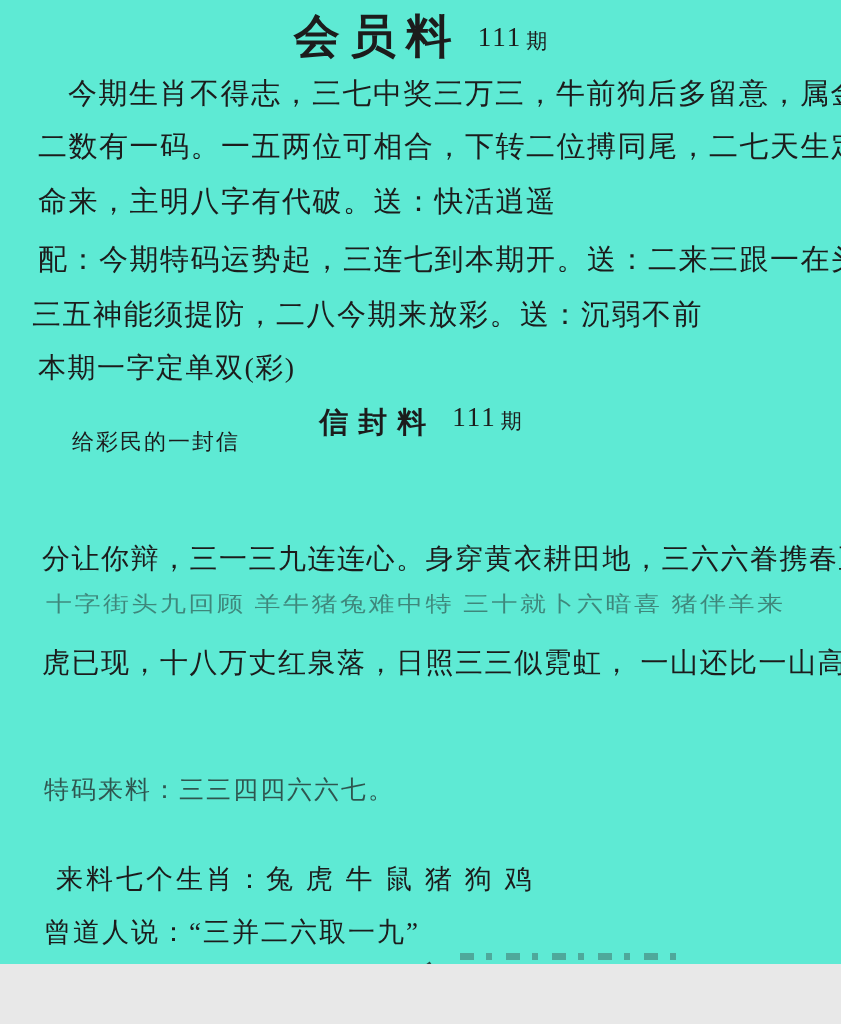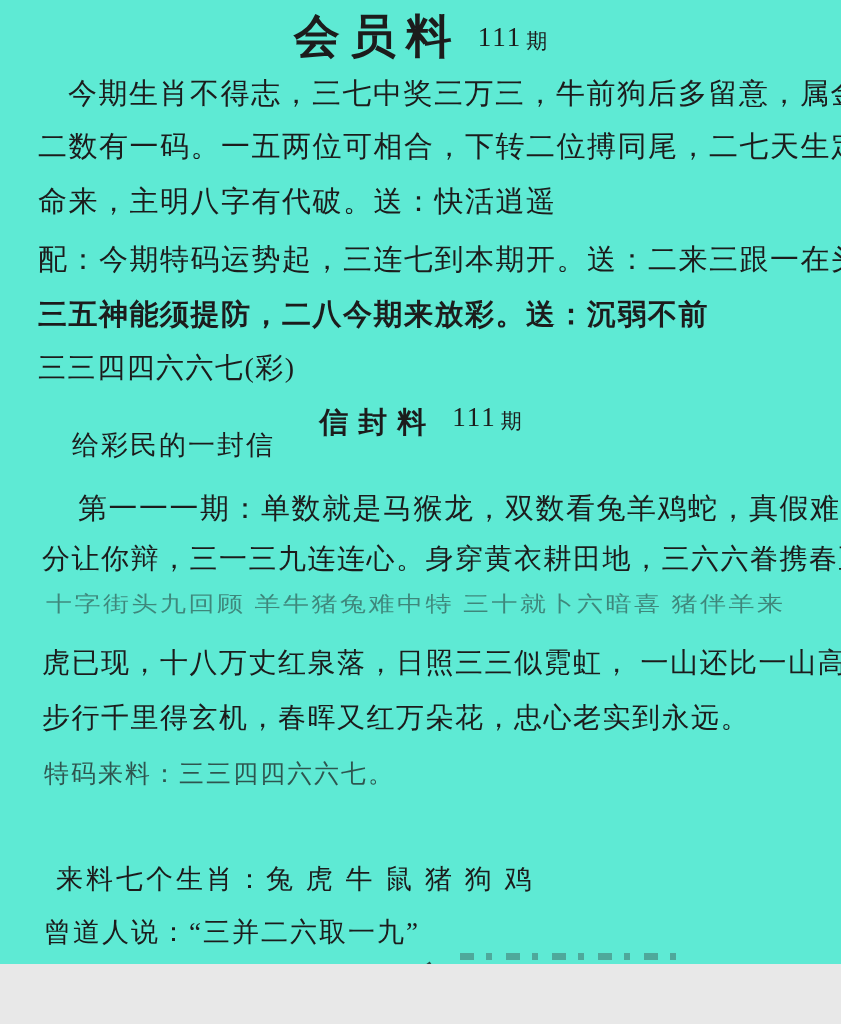--- a/index.html
+++ b/index.html
@@ -51,34 +51,34 @@
   .body-line {
     font-size: 29px;
     letter-spacing: 1.5px;
   }
   .small-line {
     font-size: 25px;
     letter-spacing: 2px;
   }
 
   .side-note {
-    font-size: 27px;
+    font-size: 22px;
     letter-spacing: 2px;
     font-family: Liberation Mono, monospace;
   }
 
   .faded-cropped {
     opacity: 0.48;
     font-size: 26px;
     letter-spacing: 2.5px;
     transform: scaleY(0.82);
     transform-origin: top left;
     filter: blur(0.3px);
   }
-  .light { opacity: 0.72; }
+  .light { opacity: 0.72; margin-top: 16px; }
   .lighter { opacity: 0.62; }
 
   .footer-text {
     font-size: 34px;
     font-weight: 600;
     letter-spacing: 6px;
     opacity: 0.78;
     filter: blur(0.3px);
     font-style: italic;
   }
@@ -103,34 +103,32 @@
 <div class="page">
 
   <div class="header-row" style="top: 6px;">
     <span class="big-title">会员料</span><span class="issue-number">111</span><span class="issue-unit">期</span>
   </div>
 
   <div class="abs body-line" style="left: 68px; top: 74px;">今期生肖不得志，三七中奖三万三，牛前狗后多留意，属金</div>
   <div class="abs body-line" style="left: 38px; top: 127px;">二数有一码。一五两位可相合，下转二位搏同尾，二七天生定</div>
   <div class="abs body-line" style="left: 38px; top: 182px;">命来，主明八字有代破。送：快活逍遥</div>
   <div class="abs body-line" style="left: 38px; top: 240px;">配：今期特码运势起，三连七到本期开。送：二来三跟一在头。</div>
-  <div class="abs body-line" style="left: 38px; top: 295px; font-weight: bold;">三五神能须提防，二八今期来放彩。送：沉弱不前</div>
-  <div class="abs body-line" style="left: 38px; top: 349px; font-size: 28px;">三三四四六六七(彩)</div>
+  <div class="abs body-line" style="left: 32px; top: 295px;">三五神能须提防，二八今期来放彩。送：沉弱不前</div>
+  <div class="abs body-line" style="left: 38px; top: 349px; font-size: 28px;">本期一字定单双(彩)</div>
 
   <div class="abs side-note" style="left: 72px; top: 427px;">给彩民的一封信</div>
 
   <div class="header-row" style="top: 402px;">
     <span class="big-title" style="font-size: 29px;">信封料</span><span class="issue-number">111</span><span class="issue-unit">期</span>
   </div>
 
-  <div class="abs body-line" style="left: 78px; top: 489px;">第一一一期：单数就是马猴龙，双数看兔羊鸡蛇，真假难</div>
   <div class="abs body-line" style="left: 42px; top: 540px; font-size: 28px;">分让你辩，三一三九连连心。身穿黄衣耕田地，三六六眷携春至，</div>
   <div class="abs faded-cropped" style="left: 46px; top: 590px;">十字街头九回顾  羊牛猪兔难中特   三十就卜六暗喜  猪伴羊来</div>
   <div class="abs body-line" style="left: 42px; top: 644px; font-size: 28px;">虎已现，十八万丈红泉落，日照三三似霓虹， 一山还比一山高，</div>
-  <div class="abs body-line" style="left: 42px; top: 699px; font-size: 28px;">步行千里得玄机，春晖又红万朵花，忠心老实到永远。</div>
 
   <div class="abs small-line light" style="left: 44px; top: 757px;">特码来料：三三四四六六七。</div>
   <div class="abs" style="left: 56px; top: 861px; font-size: 27px; letter-spacing: 3px;">来料七个生肖：兔 虎 牛 鼠 猪 狗 鸡</div>
   <div class="abs" style="left: 44px; top: 914px; font-size: 27px; letter-spacing: 2px;">曾道人说：“三并二六取一九”</div>
 
   <div class="abs footer-text" style="left: 368px; top: 957px;">开心二二</div>
   <div class="smudge" style="left: 460px; top: 953px; width: 230px;"></div>
 
 </div>
 

